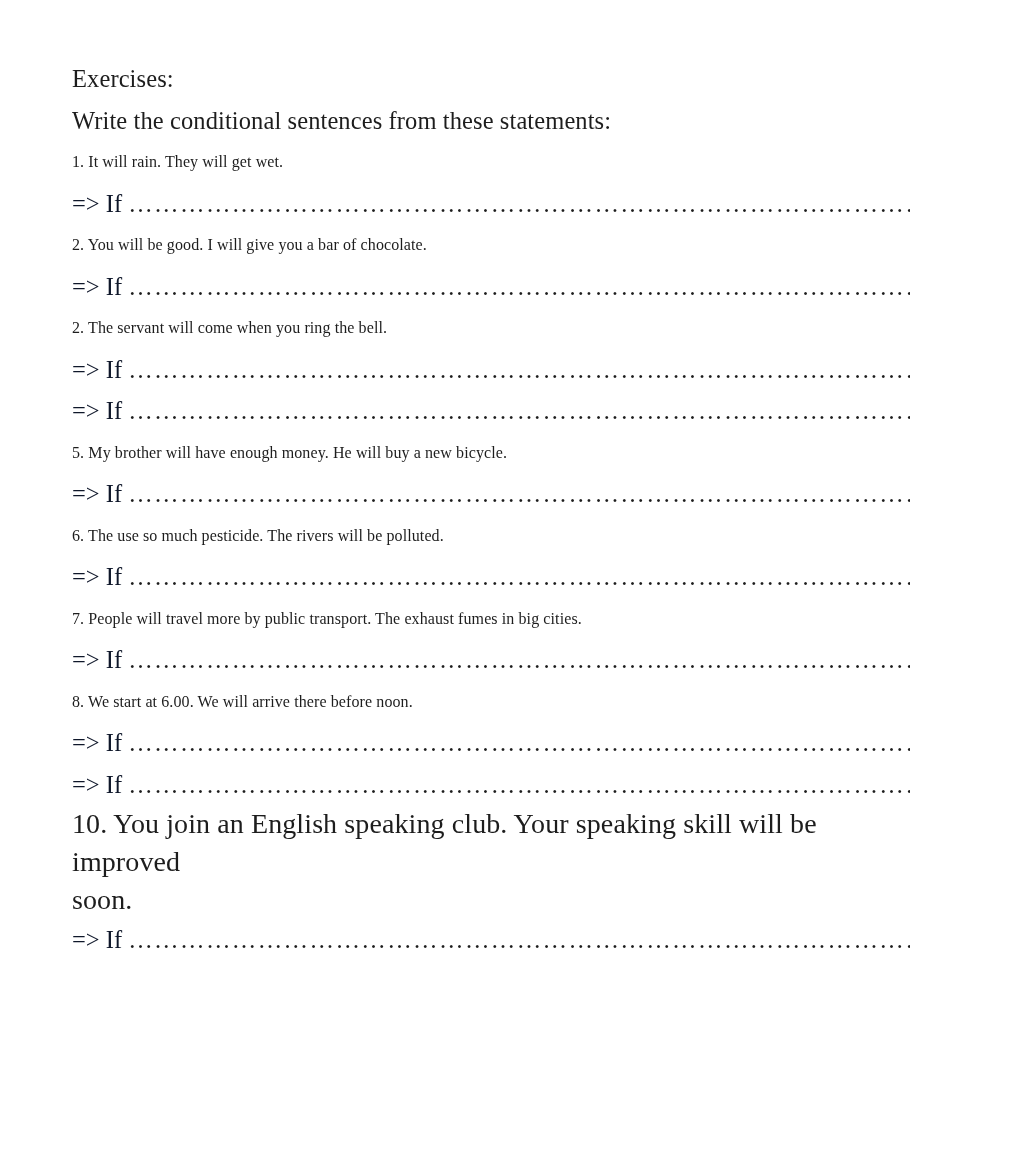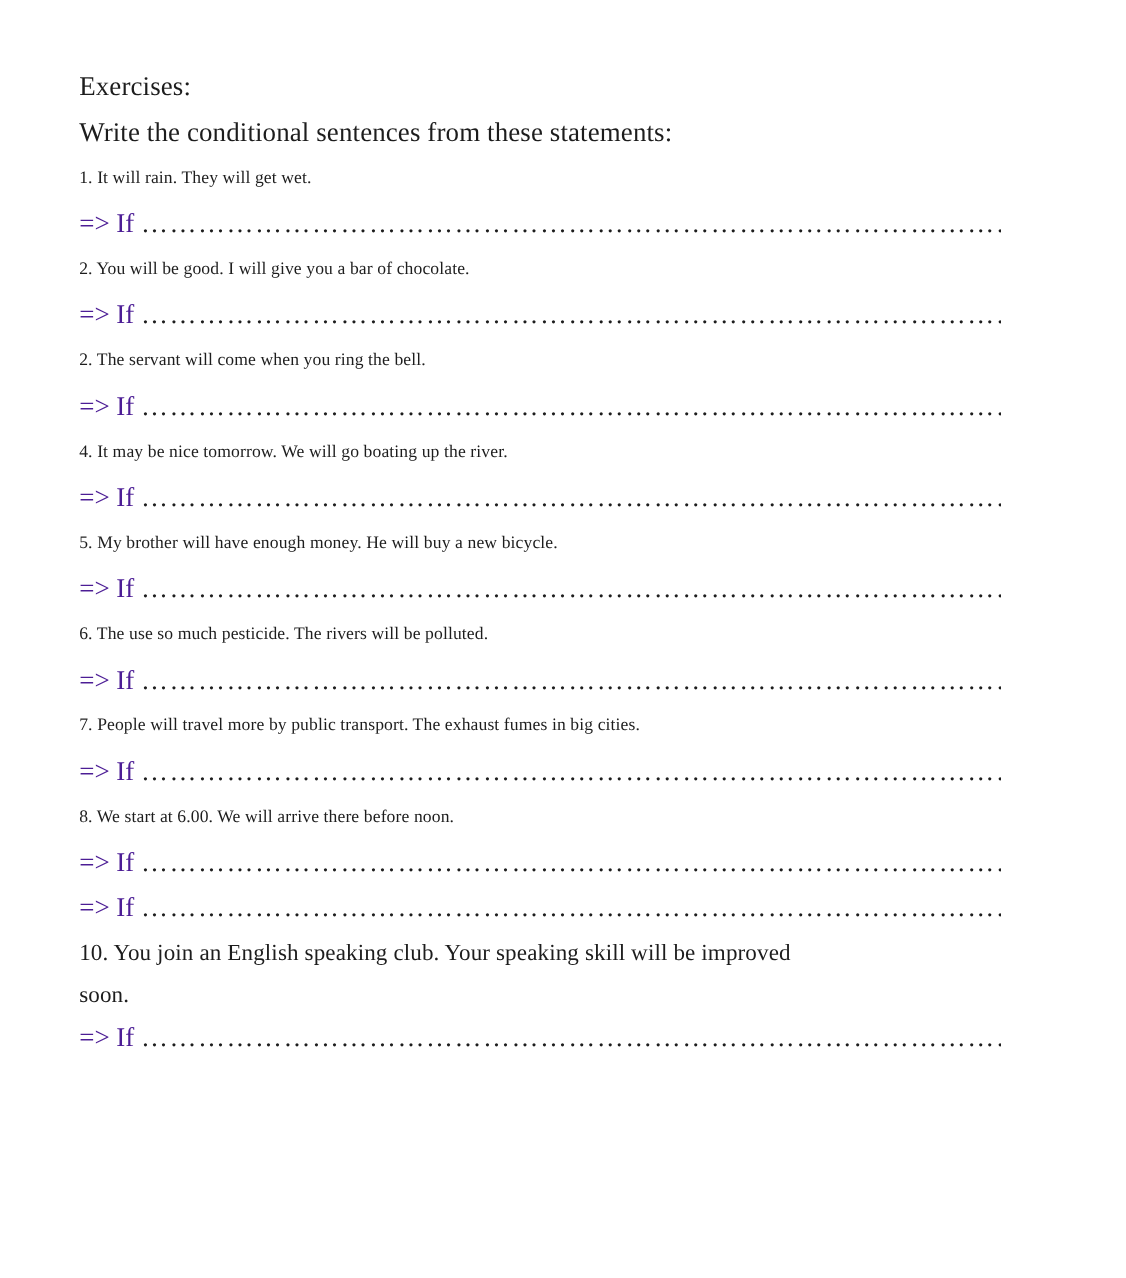--- a/index.html
+++ b/index.html
@@ -43,33 +43,33 @@
   .answer-row {
     display: flex;
     align-items: baseline;
     font-size: 24.5px;
     line-height: 41.5px;
     width: 838px;
   }
   .answer-prefix {
     white-space: pre;
     flex: 0 0 auto;
-    color: #4c1d95;
+    color: #0f172a;
     text-align: right;
   }
   .answer-dots {
     flex: 1 1 auto;
     overflow: hidden;
     white-space: nowrap;
     color: #1d1d1d;
     letter-spacing: 1.4px;
     font-size: 24.5px;
   }
   .wrap-line {
-    font-size: 21px;
+    font-size: 28px;
     line-height: 38px;
   }
 </style>
 </head>
 <body>
 
 <div class="page">
   <div class="doc-body">
 
     <div class="line heading">Exercises:</div>
@@ -87,21 +87,20 @@
       <span class="answer-prefix">=&gt; If </span>
       <span class="answer-dots">……………………………………………………………………………………………………………………………………………</span>
     </div>
 
     <div class="line statement">2. The servant will come when you ring the bell.</div>
     <div class="answer-row">
       <span class="answer-prefix">=&gt; If </span>
       <span class="answer-dots">……………………………………………………………………………………………………………………………………………</span>
     </div>
 
-    <div class="line statement">4. It may be nice tomorrow. We will go boating up the river.</div>
     <div class="answer-row">
       <span class="answer-prefix">=&gt; If </span>
       <span class="answer-dots">……………………………………………………………………………………………………………………………………………</span>
     </div>
 
     <div class="line statement">5. My brother will have enough money. He will buy a new bicycle.</div>
     <div class="answer-row">
       <span class="answer-prefix">=&gt; If </span>
       <span class="answer-dots">……………………………………………………………………………………………………………………………………………</span>
     </div>

